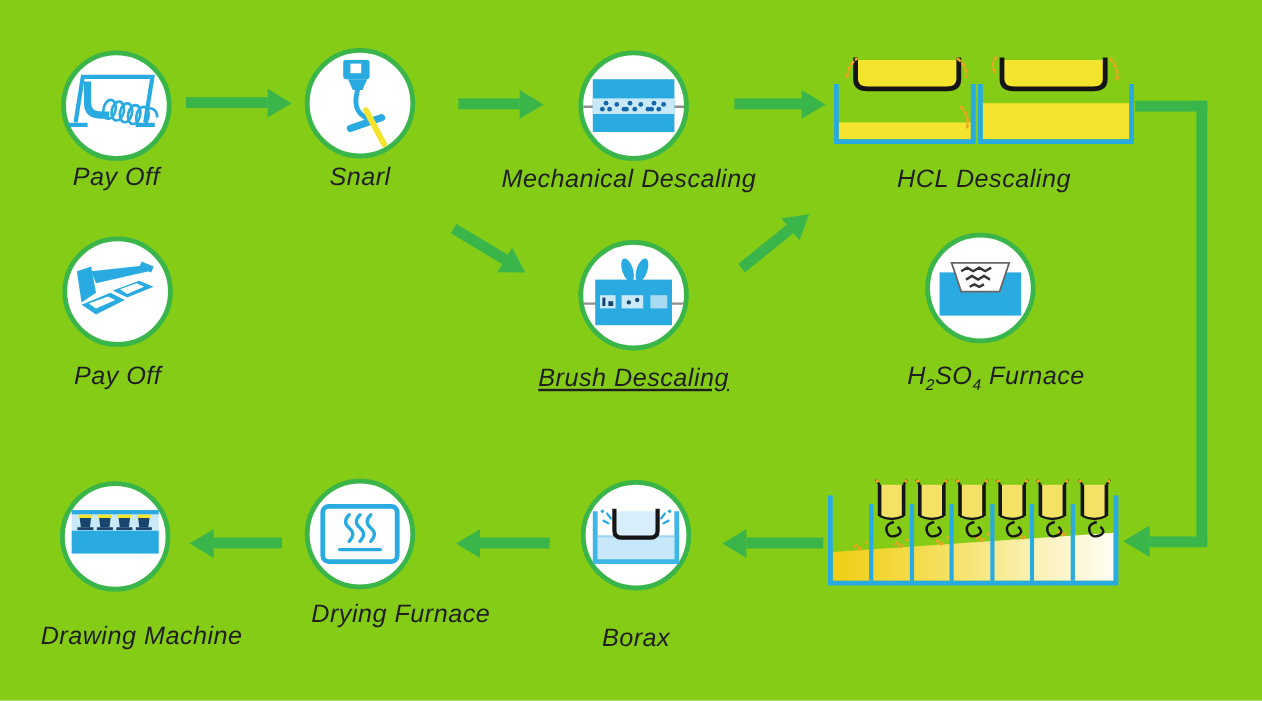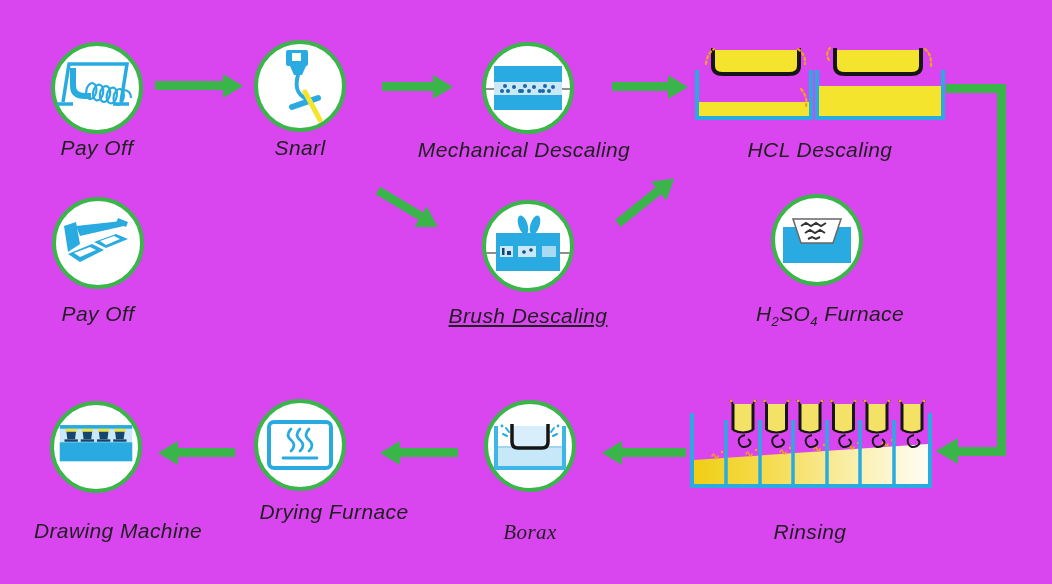--- a/index.html
+++ b/index.html
@@ -1,21 +1,21 @@
 <!DOCTYPE html>
 <html style="--green: #39b54a; --blue: #29abe2; --dark_blue: #1668a8; --navy: #17456e; --yellow: #f5e42e; --pale_yellow: #f3e265; --orange: #eda41f; --light_blue: #c9e9f8; --pale_blue: #c6e8f8; --ink: #1f1f1f; --wire: #8f8f8f; --black: #151515;"><head>
 <meta charset="utf-8">
 <style>
   :root{
     --green:#39b54a; --blue:#29abe2; --dark_blue:#1668a8; --navy:#17456e;
     --yellow:#f5e42e; --pale_yellow:#f3e265; --orange:#eda41f;
     --light_blue:#c9e9f8; --pale_blue:#c6e8f8; --ink:#1f1f1f; --wire:#8f8f8f; --black:#151515;
   }
   html,body{margin:0;padding:0;background:#fff;}
-  #stage{position:relative;width:1052px;height:584px;background:#d946ef;overflow:hidden;
+  #stage{position:relative;width:1052px;height:584px;background:#84cc16;overflow:hidden;
          font-family:"Liberation Sans",sans-serif;}
   .circle{position:absolute;width:92px;height:92px;border-radius:50%;
           border:4px solid var(--green);box-sizing:border-box;background:#fff;
           display:flex;align-items:center;justify-content:center;}
   .lbl{position:absolute;width:240px;text-align:center;
        font-style:italic;font-size:21px;letter-spacing:.4px;color:var(--ink);}
   .lbl sub{font-size:13px;}
   .icon{position:absolute;}
   
   .shaft{position:absolute;height:9px;background:var(--green);}
@@ -295,42 +295,41 @@
               <line x1="10" y1="6" x2="13" y2="2"></line>
               <path d="M-10,32 Q0,37 10,32"></path>
               <path d="M2,37 q-8,2 -6,8 q2,6 9,3 q5,-3 0,-7"></path>
             </g>
             <circle class="fo" cx="-12" cy="3" r="1.4"></circle>
             <circle class="fo" cx="12" cy="3" r="1.4"></circle>
           </g>
       </g>
     </svg>
   </div>
-  <div class="lbl" style="left:690px;top:520px;">Rinsing</div>
 
   <div class="shaft arr-l" style="left:622px;top:448px;width:64px;"></div>
 
   <div class="circle" style="left:484px;top:400px;">
     <svg width="84" height="60" viewBox="0 0 84 60">
       <rect class="fpb" x="10" y="31" width="64" height="21"></rect>
       <line x1="10" y1="31" x2="74" y2="31" stroke="#9fd6ee" stroke-width="2"></line>
       <polyline points="8,10 8,52 76,52 76,10" fill="none" stroke="#3fb6e8" stroke-width="4"></polyline>
       <polygon points="24,10 60,10 60,28 56,32 28,32 24,28" fill="#d9eefb"></polygon>
       <path class="sk" stroke-width="3.5" d="M24,8 L24,26 Q24,32 30,32 L54,32 Q60,32 60,26 L60,8"></path>
       <g class="sb" stroke-width="2" stroke-linecap="round">
         <line x1="18" y1="12" x2="21" y2="16"></line>
           <line x1="15" y1="18" x2="19" y2="20"></line>
         <line x1="66" y1="12" x2="63" y2="16"></line>
           <line x1="69" y1="18" x2="65" y2="20"></line>
       </g>
       <circle class="fb" cx="14" cy="10" r="1.4"></circle>
         <circle class="fb" cx="70" cy="10" r="1.4"></circle>
     </svg>
   </div>
-  <div class="lbl" style="left:410px;top:520px;font-family:Liberation Serif, serif;">Borax</div>
+  <div class="lbl" style="left:410px;top:520px;">Borax</div>
 
   <div class="shaft arr-l" style="left:400px;top:448px;width:58px;"></div>
 
   <div class="circle" style="left:254px;top:399px;">
     <svg width="68" height="62" viewBox="0 0 68 62">
       <rect x="3" y="8" width="62" height="46" rx="5" class="sb" stroke-width="4"></rect>
       <g class="sb" stroke-width="2.8" stroke-linecap="round">
         <path d="M25,15 q-6,6 0,11 q6,5 0,11"></path>
         <path d="M34,15 q-6,6 0,11 q6,5 0,11"></path>
         <path d="M43,15 q-6,6 0,11 q6,5 0,11"></path>

